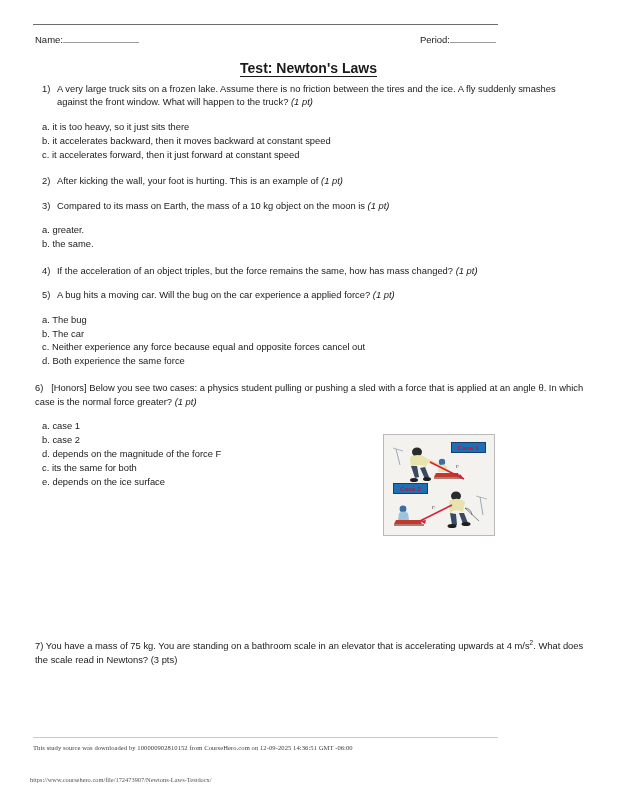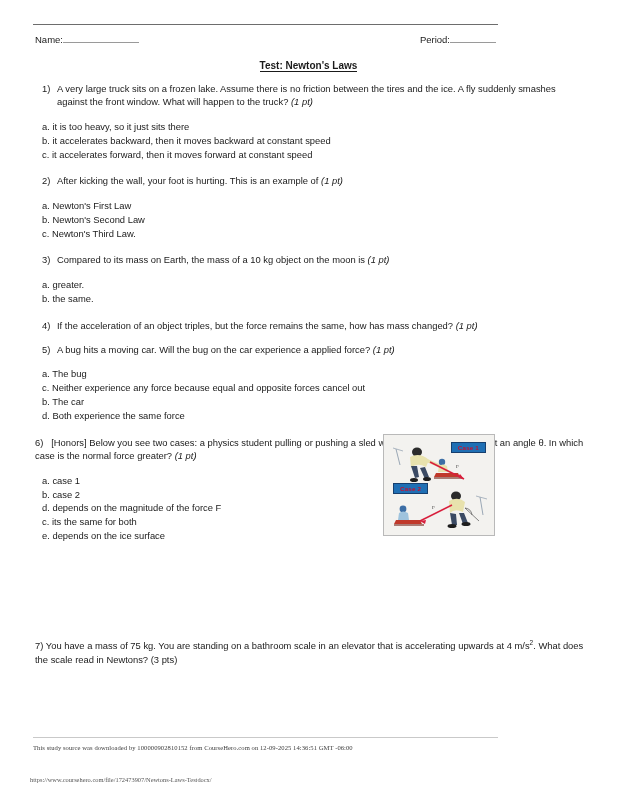--- a/index.html
+++ b/index.html
@@ -50,21 +50,21 @@
   }
   .blank-name { width: 76px; }
   .blank-period { width: 46px; }
 
   .doc-title {
     position: absolute;
     top: 60px;
     left: 0;
     width: 617px;
     text-align: center;
-    font-size: 10px;
+    font-size: 14px;
     font-weight: bold;
   }
   .doc-title span {
     border-bottom: 1px solid #1a1a1a;
     padding-bottom: 0px;
   }
 
   .content {
     position: absolute;
     left: 35px;
@@ -193,33 +193,28 @@
   <div class="content">
 
     <div class="q-block">
       <div class="question">
         <div class="q-num">1)</div>
         <div class="q-text"><span>A very large truck sits on a frozen lake. Assume there is no friction between the tires and the ice. A fly suddenly smashes against the front window. What will happen to the truck?</span> <span class="pts">(1 pt)</span></div>
       </div>
       <div class="choices">
         <div class="choice">a. it is too heavy, so it just sits there</div>
         <div class="choice">b. it accelerates backward, then it moves backward at constant speed</div>
-        <div class="choice">c. it accelerates forward, then it moves forward at constant speed</div>
+        <div class="choice">c. it accelerates forward, then it just forward at constant speed</div>
       </div>
     </div>
 
     <div class="q-block">
       <div class="question">
         <div class="q-num">2)</div>
         <div class="q-text"><span>After kicking the wall, your foot is hurting. This is an example of</span> <span class="pts">(1 pt)</span></div>
-      </div>
-      <div class="choices">
-        <div class="choice">a. Newton's First Law</div>
-        <div class="choice">b. Newton's Second Law</div>
-        <div class="choice">c. Newton's Third Law.</div>
       </div>
     </div>
 
     <div class="q-block">
       <div class="question">
         <div class="q-num">3)</div>
         <div class="q-text"><span>Compared to its mass on Earth, the mass of a 10 kg object on the moon is</span> <span class="pts">(1 pt)</span></div>
       </div>
       <div class="choices">
         <div class="choice">a. greater.</div>
@@ -234,22 +229,22 @@
       </div>
     </div>
 
     <div class="q-block">
       <div class="question">
         <div class="q-num">5)</div>
         <div class="q-text"><span>A bug hits a moving car. Will the bug on the car experience a applied force?</span> <span class="pts">(1 pt)</span></div>
       </div>
       <div class="choices">
         <div class="choice">a. The bug</div>
+        <div class="choice">b. The car</div>
         <div class="choice">c. Neither experience any force because equal and opposite forces cancel out</div>
-        <div class="choice">b. The car</div>
         <div class="choice">d. Both experience the same force</div>
       </div>
     </div>
 
     <div class="q-block q6-wrap">
       <div class="q-flat"><span>6)</span>&nbsp;&nbsp; <span>[Honors] Below you see two cases: a physics student pulling or pushing a sled with a force that is applied at an angle θ. In which case is the normal force greater?</span> <span class="pts">(1 pt)</span></div>
       <div class="choices">
         <div class="choice">a. case 1</div>
         <div class="choice">b. case 2</div>
         <div class="choice">d. depends on the magnitude of the force F</div>

